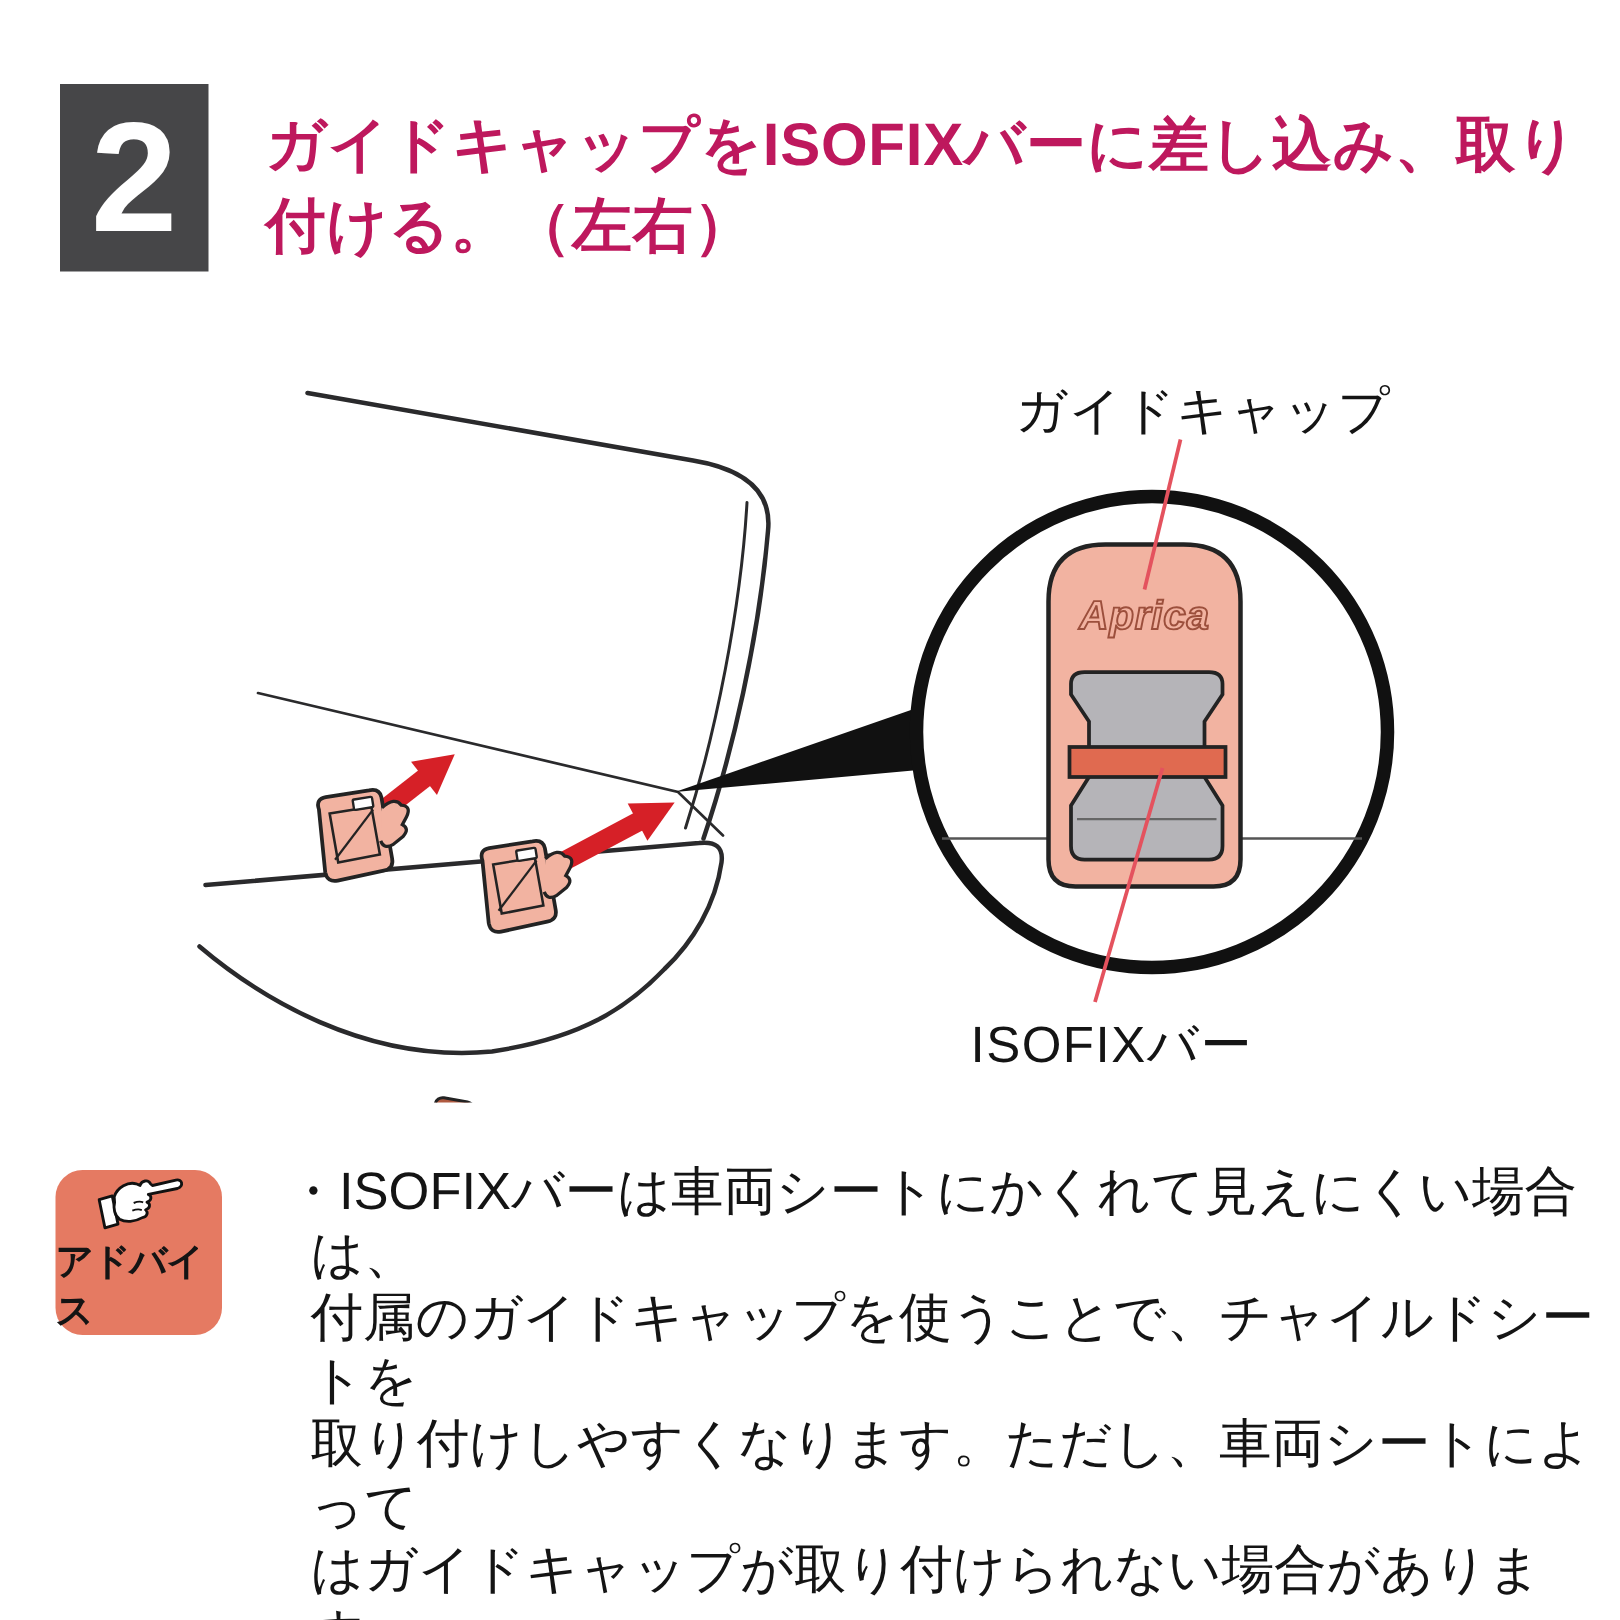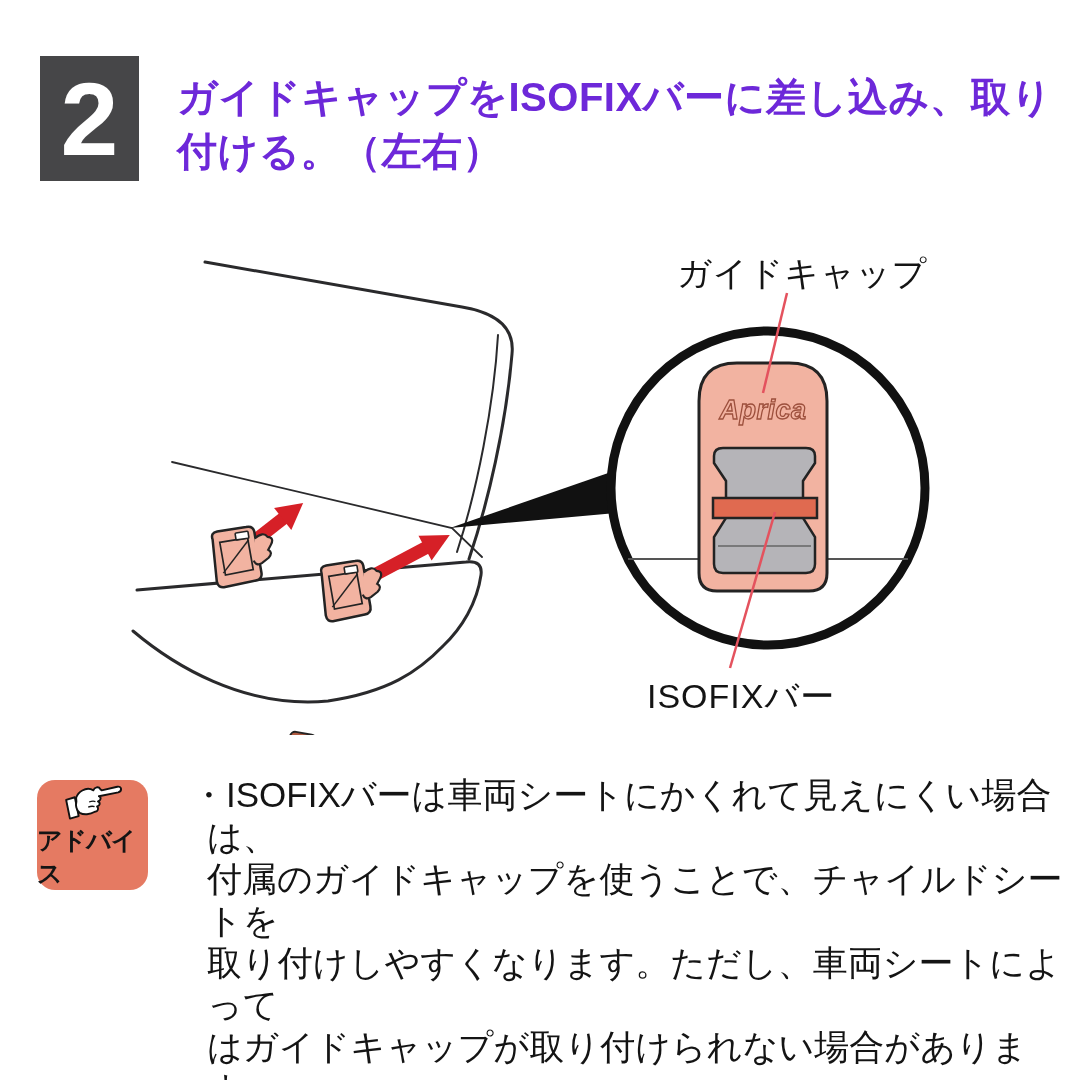--- a/index.html
+++ b/index.html
@@ -8,21 +8,21 @@
     font-family:"Liberation Sans", sans-serif; overflow:hidden;
   }
   
   .step-box {
     position:absolute; left:40px; top:56px; width:99px; height:125px;
     background:#464648; color:#fff; display:flex; align-items:center; justify-content:center;
     font-size:104px; font-weight:bold; line-height:1;
   }
   .step-title {
     position:absolute; left:177px; top:70px; width:890px;
-    font-size:40px; line-height:54px; font-weight:bold; color:#6d28d9;
+    font-size:40px; line-height:54px; font-weight:bold; color:#be185d;
     white-space:pre-line; letter-spacing:0.5px;
   }
   
   .diagram { position:absolute; left:0; top:235px; width:1080px; height:500px; }
   .diagram svg { display:block; }
   
   .advice-badge {
     position:absolute; left:37px; top:780px; width:111px; height:110px;
     border-radius:18px; display:flex; flex-direction:column;
     align-items:center; justify-content:space-between; padding-top:4px; box-sizing:border-box;

